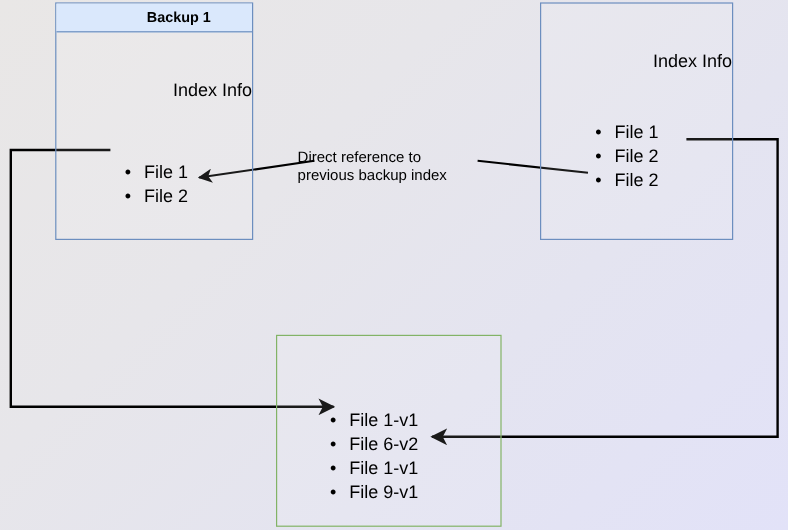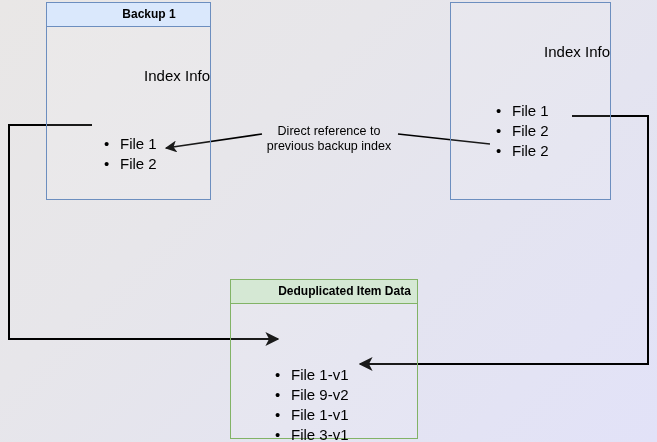--- a/index.html
+++ b/index.html
@@ -83,21 +83,20 @@
   .file-list li::before {
     content: "\2022";
     position: absolute;
     left: 0;
     top: 0;
     font-size: 15px;
     line-height: 20px;
   }
   .edge-label {
     position: absolute;
-    text-align: center;
     font-size: 12.5px;
     line-height: 15px;
     color: #000;
     white-space: pre-line;
   }
 </style>
 </head>
 <body>
 
 <div id="canvas">
@@ -134,27 +133,26 @@
       <div class="index-title" style="top:40px;">Index Info</div>
       <ul class="file-list" style="left:45px; top:98px;">
         <li>File 1</li>
         <li>File 2</li>
         <li>File 2</li>
       </ul>
     </div>
   </div>
 
   <div class="node node-green" style="left:230px; top:279px; width:188px; height:160px;">
-    <div class="node-header">Deduplicated Item Data</div>
     <div class="node-body">
       <ul class="file-list" style="left:44px; top:25px;margin-top:36px;">
         <li>File 1-v1</li>
-        <li>File 9-v2</li>
+        <li>File 6-v2</li>
         <li>File 1-v1</li>
-        <li>File 3-v1</li>
+        <li>File 9-v1</li>
       </ul>
     </div>
   </div>
 
   <div class="edge-label" style="left:248px; top:124px; width:162px;">Direct reference to
 previous backup index</div>
 
 </div>
 
 </body></html>

